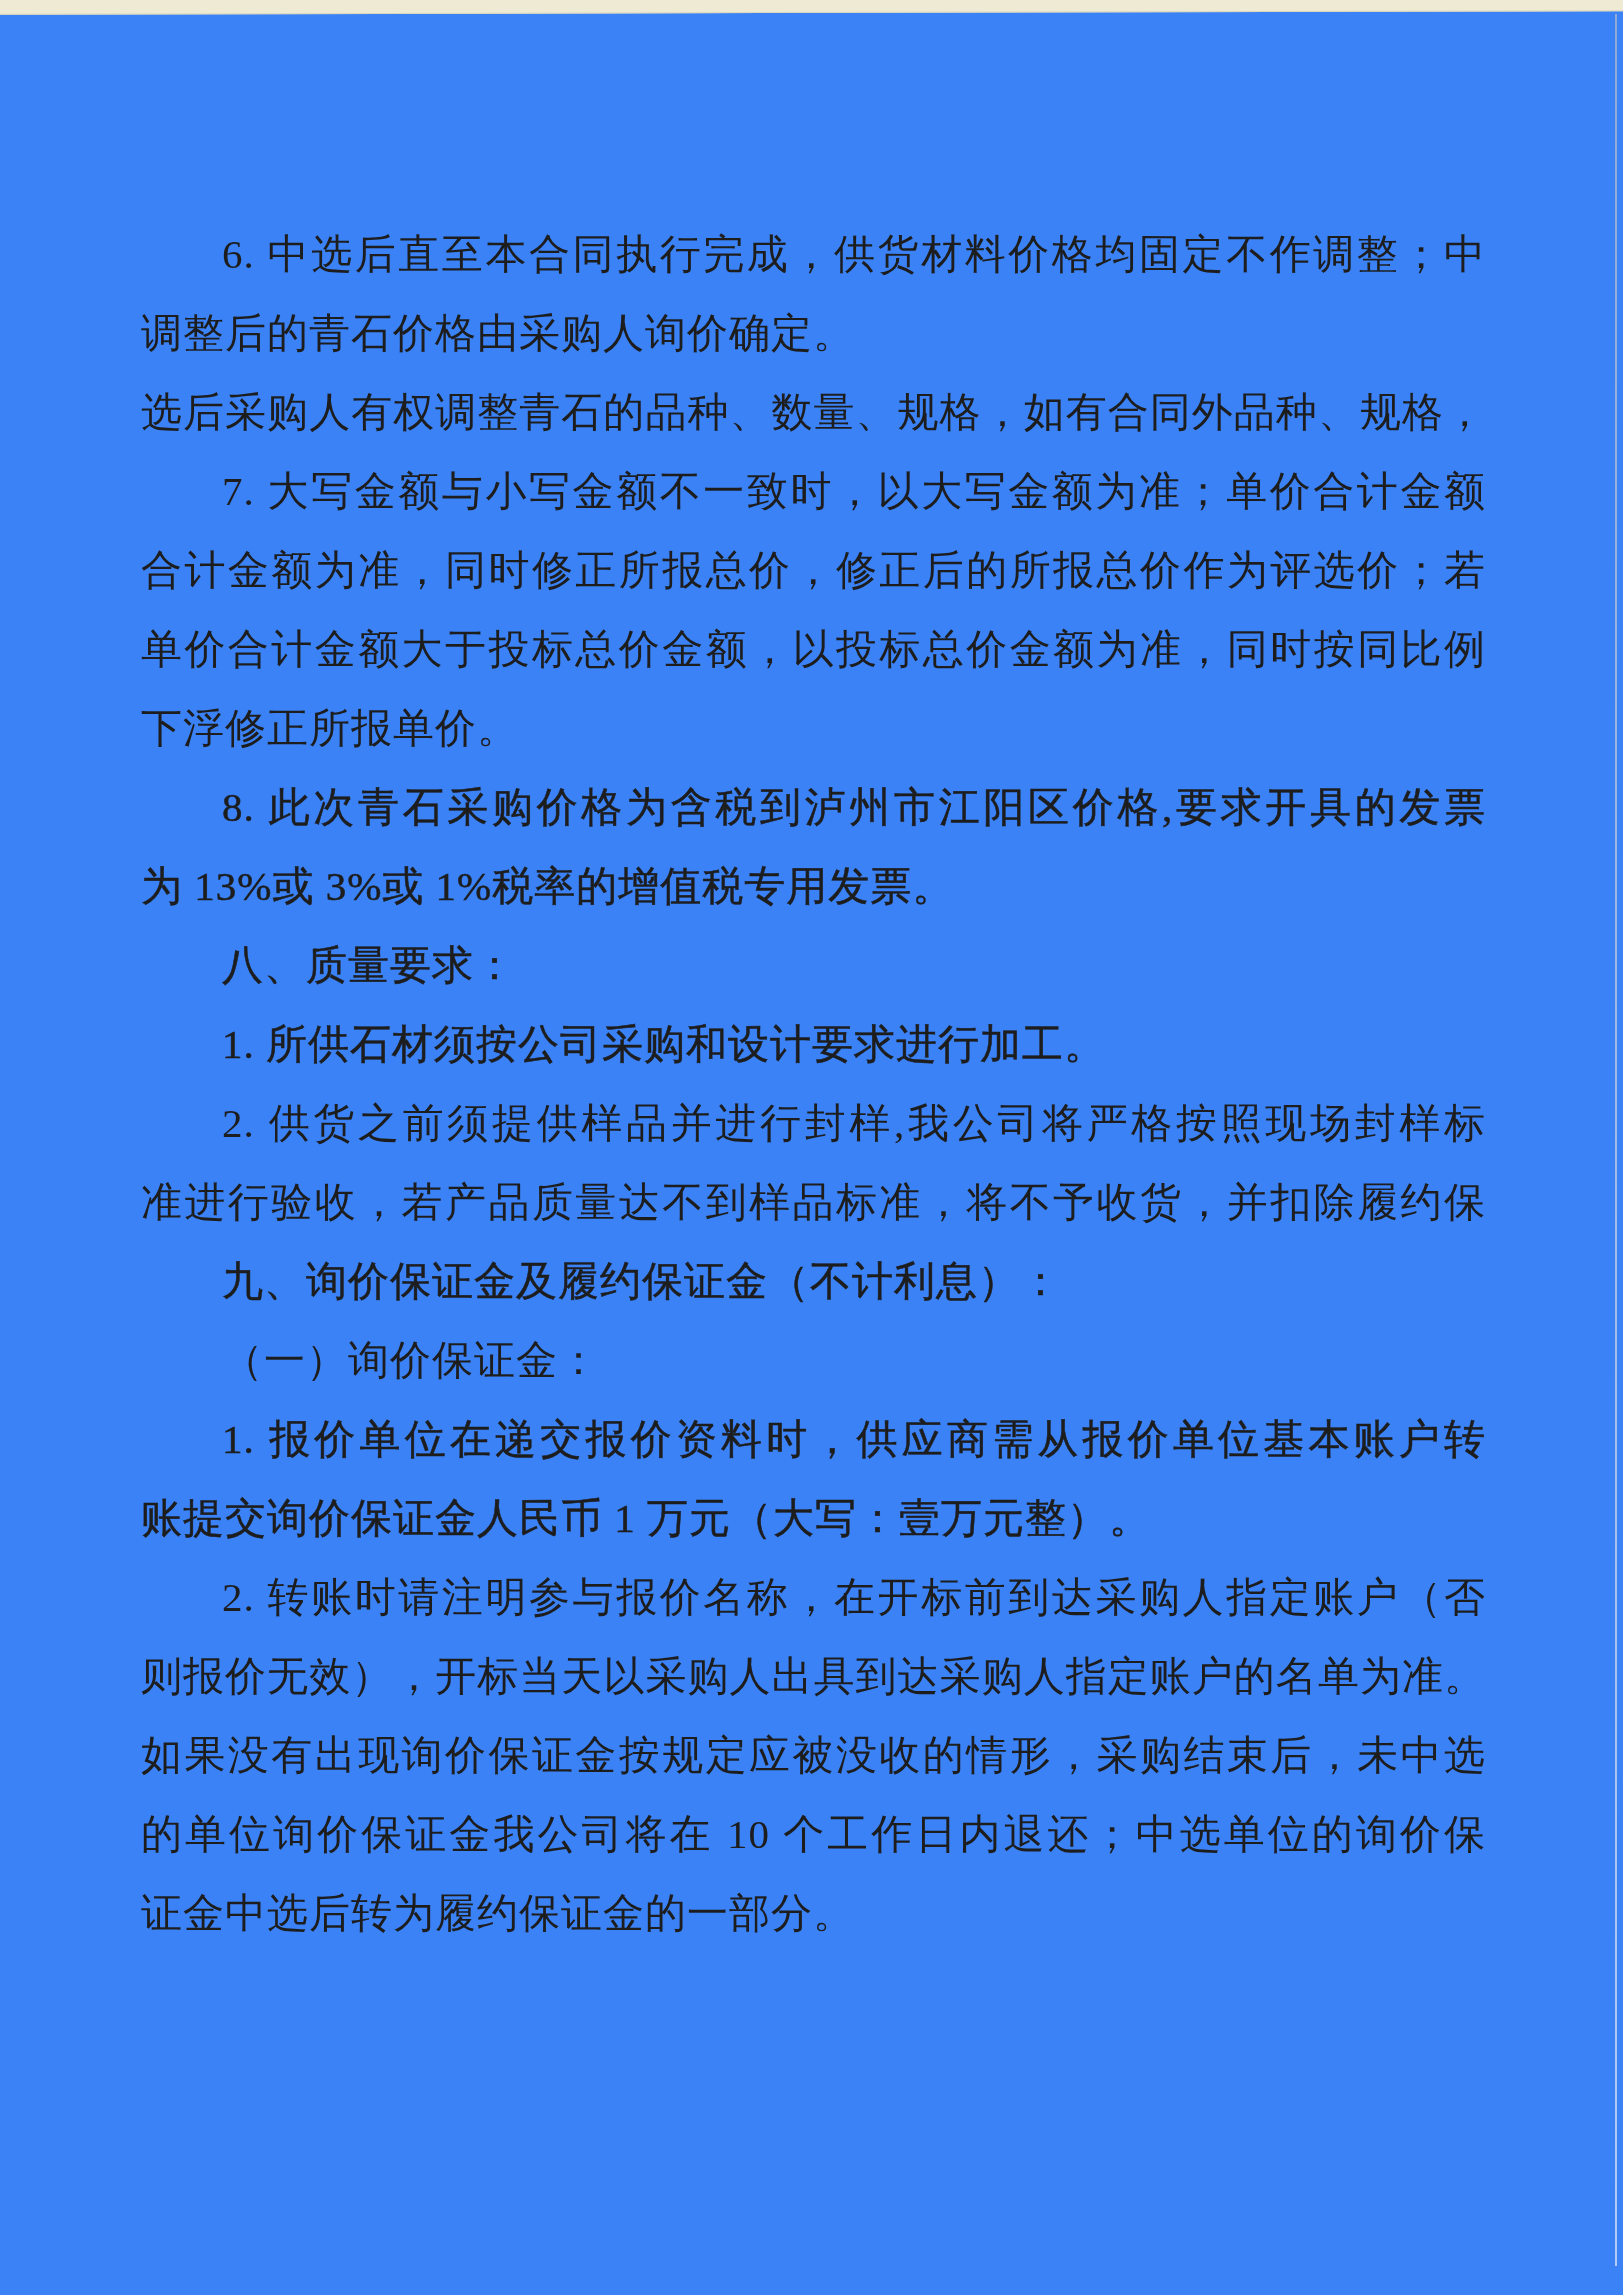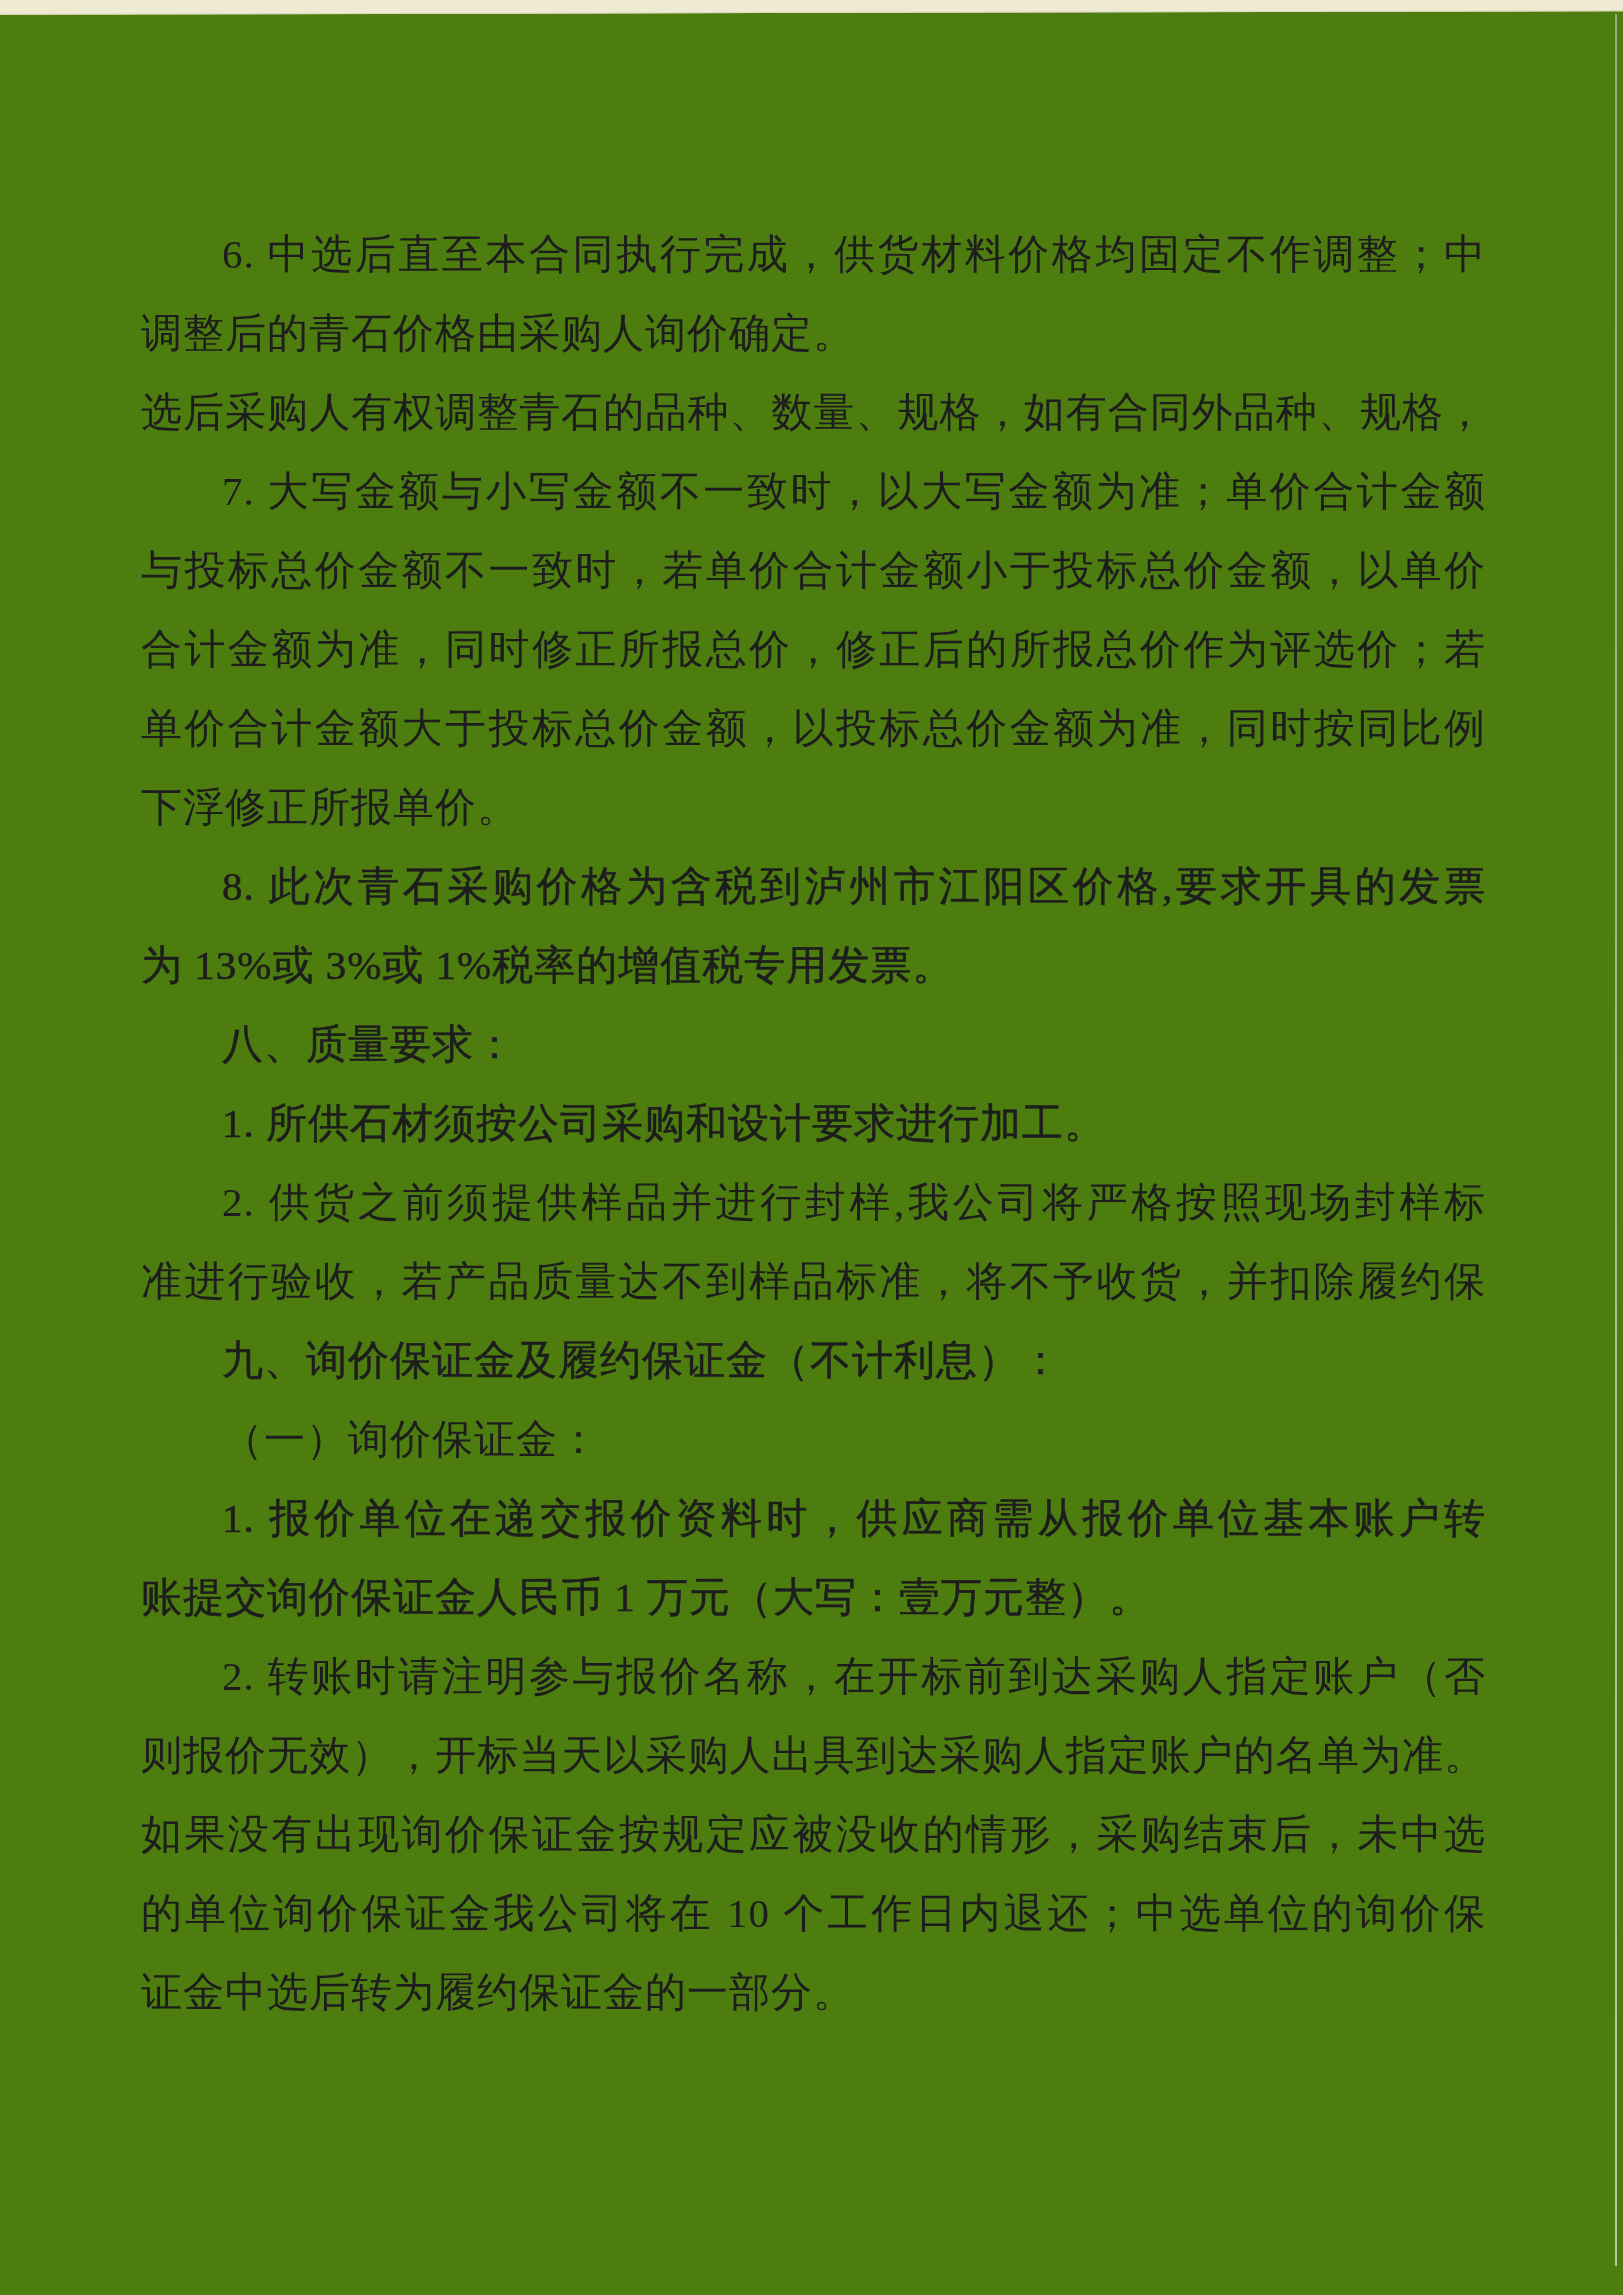--- a/index.html
+++ b/index.html
@@ -4,21 +4,21 @@
 <style>
   html, body {
     margin: 0;
     padding: 0;
     background: #ffffff;
   }
   .page {
     position: relative;
     width: 1623px;
     height: 2295px;
-    background: #4d7c0f;
+    background: #3b82f6;
     overflow: hidden;
     font-family: "Liberation Serif", "DejaVu Serif", serif;
     color: #1d1d1d;
   }
   .scan-band {
     position: absolute;
     top: -6.5px;
     left: -7.9px;
     width: 1649px;
     height: 18.3px;
@@ -73,21 +73,20 @@
   <div class="text-block">
 
     <div class="para">
       <div class="line first fill">6. 中选后直至本合同执行完成，供货材料价格均固定不作调整；中</div>
       <div class="line">调整后的青石价格由采购人询价确定。</div>
       <div class="line fill">选后采购人有权调整青石的品种、数量、规格，如有合同外品种、规格，</div>
     </div>
 
     <div class="para">
       <div class="line first fill">7. 大写金额与小写金额不一致时，以大写金额为准；单价合计金额</div>
-      <div class="line fill">与投标总价金额不一致时，若单价合计金额小于投标总价金额，以单价</div>
       <div class="line fill">合计金额为准，同时修正所报总价，修正后的所报总价作为评选价；若</div>
       <div class="line fill">单价合计金额大于投标总价金额，以投标总价金额为准，同时按同比例</div>
       <div class="line">下浮修正所报单价。</div>
     </div>
 
     <div class="para bold">
       <div class="line first fill">8. 此次青石采购价格为含税到泸州市江阳区价格,要求开具的发票</div>
       <div class="line">为 13%或 3%或 1%税率的增值税专用发票。</div>
     </div>
 

